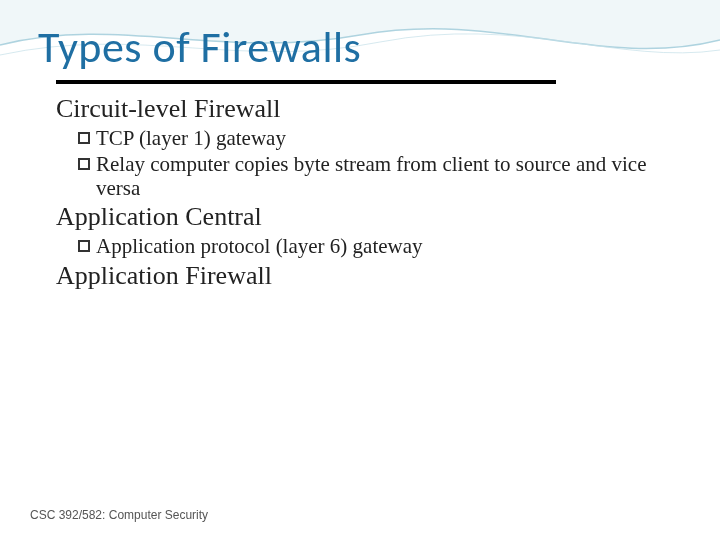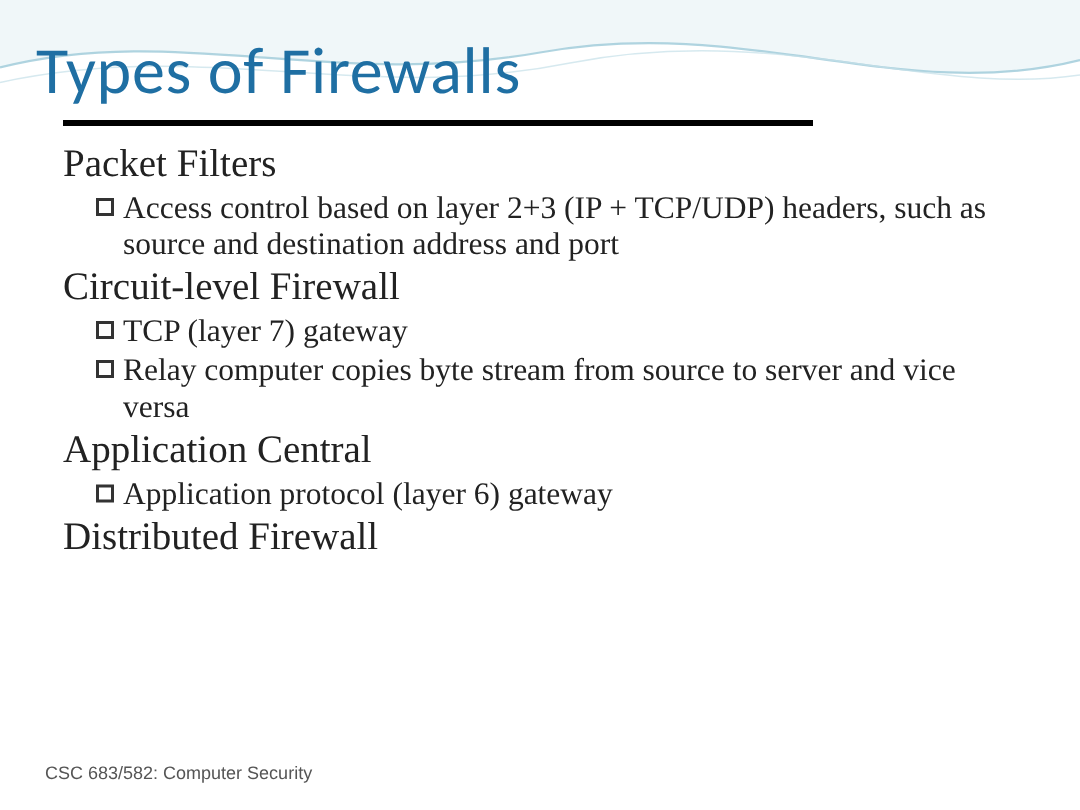--- a/index.html
+++ b/index.html
@@ -11,21 +11,21 @@
   }
   .bg-wave {
     position: absolute;
     top: 0; left: 0; width: 720px; height: 100px;
     pointer-events: none;
     z-index: 0;
   }
   .content {
     position: relative;
     z-index: 1;
-    padding: 20px 30px 0 24px;
+    padding: 20px 30px 0 38px;
   }
   .title {
     font-family: 'Segoe UI Light', 'Segoe UI', Calibri, sans-serif;
     font-weight: 300;
     font-size: 44px;
     color: #1f6fa3;
     letter-spacing: 0.5px;
     margin-bottom: 6px;
   }
   .rule {
@@ -83,52 +83,43 @@
 <svg class="bg-wave" viewBox="0 0 720 100" preserveAspectRatio="none">
   <path d="M0,0 L720,0 L720,40 C600,70 500,10 360,35 C220,60 120,15 0,45 Z" fill="#eef6f8" opacity="0.9"></path>
   <path d="M0,45 C120,15 220,60 360,35 C500,10 600,70 720,40" stroke="#9cc9d8" stroke-width="1.5" fill="none" opacity="0.8"></path>
   <path d="M0,55 C140,25 240,70 380,42 C520,15 620,65 720,50" stroke="#c5e0e8" stroke-width="1" fill="none" opacity="0.7"></path>
 </svg>
 
 <div class="content">
   <h1 class="title">Types of Firewalls</h1>
   <div class="rule"></div>
 
-  <div class="section">
-    <div class="section-heading">Packet Filters</div>
-    <div class="bullet-list">
-      <div class="bullet">
-        <span class="sq"></span>
-        <span class="txt">Access control based on layer 2+3  (IP + TCP/UDP) headers, such as source and destination address and port</span>
-      </div>
-    </div>
-  </div>
 
   <div class="section">
     <div class="section-heading">Circuit-level Firewall</div>
     <div class="bullet-list">
       <div class="bullet">
         <span class="sq"></span>
-        <span class="txt">TCP (layer 7) gateway</span>
+        <span class="txt">TCP (layer 1) gateway</span>
       </div>
       <div class="bullet">
         <span class="sq"></span>
-        <span class="txt">Relay computer copies byte stream from source to server and vice versa</span>
+        <span class="txt">Relay computer copies byte stream from client to source and vice versa</span>
       </div>
     </div>
   </div>
 
   <div class="section">
     <div class="section-heading">Application Central</div>
     <div class="bullet-list">
       <div class="bullet">
         <span class="sq"></span>
         <span class="txt">Application protocol (layer 6) gateway</span>
       </div>
     </div>
   </div>
 
   <div class="section">
-    <div class="section-heading">Distributed Firewall</div>
+    <div class="section-heading">Application Firewall</div>
   </div>
 </div>
 
-<div class="footer">CSC 683/582: Computer Security</div>
+<div class="footer">CSC 392/582: Computer Security</div>
 
 </body></html>

